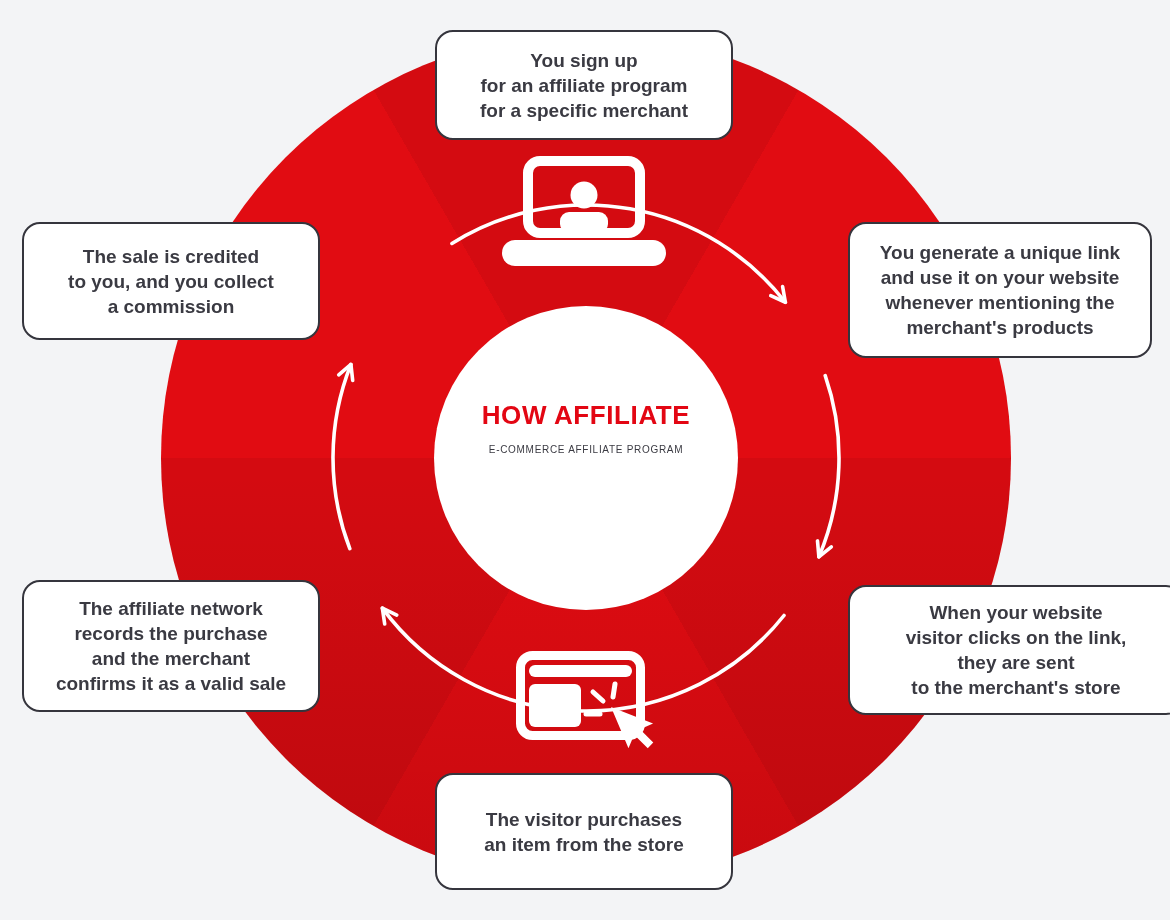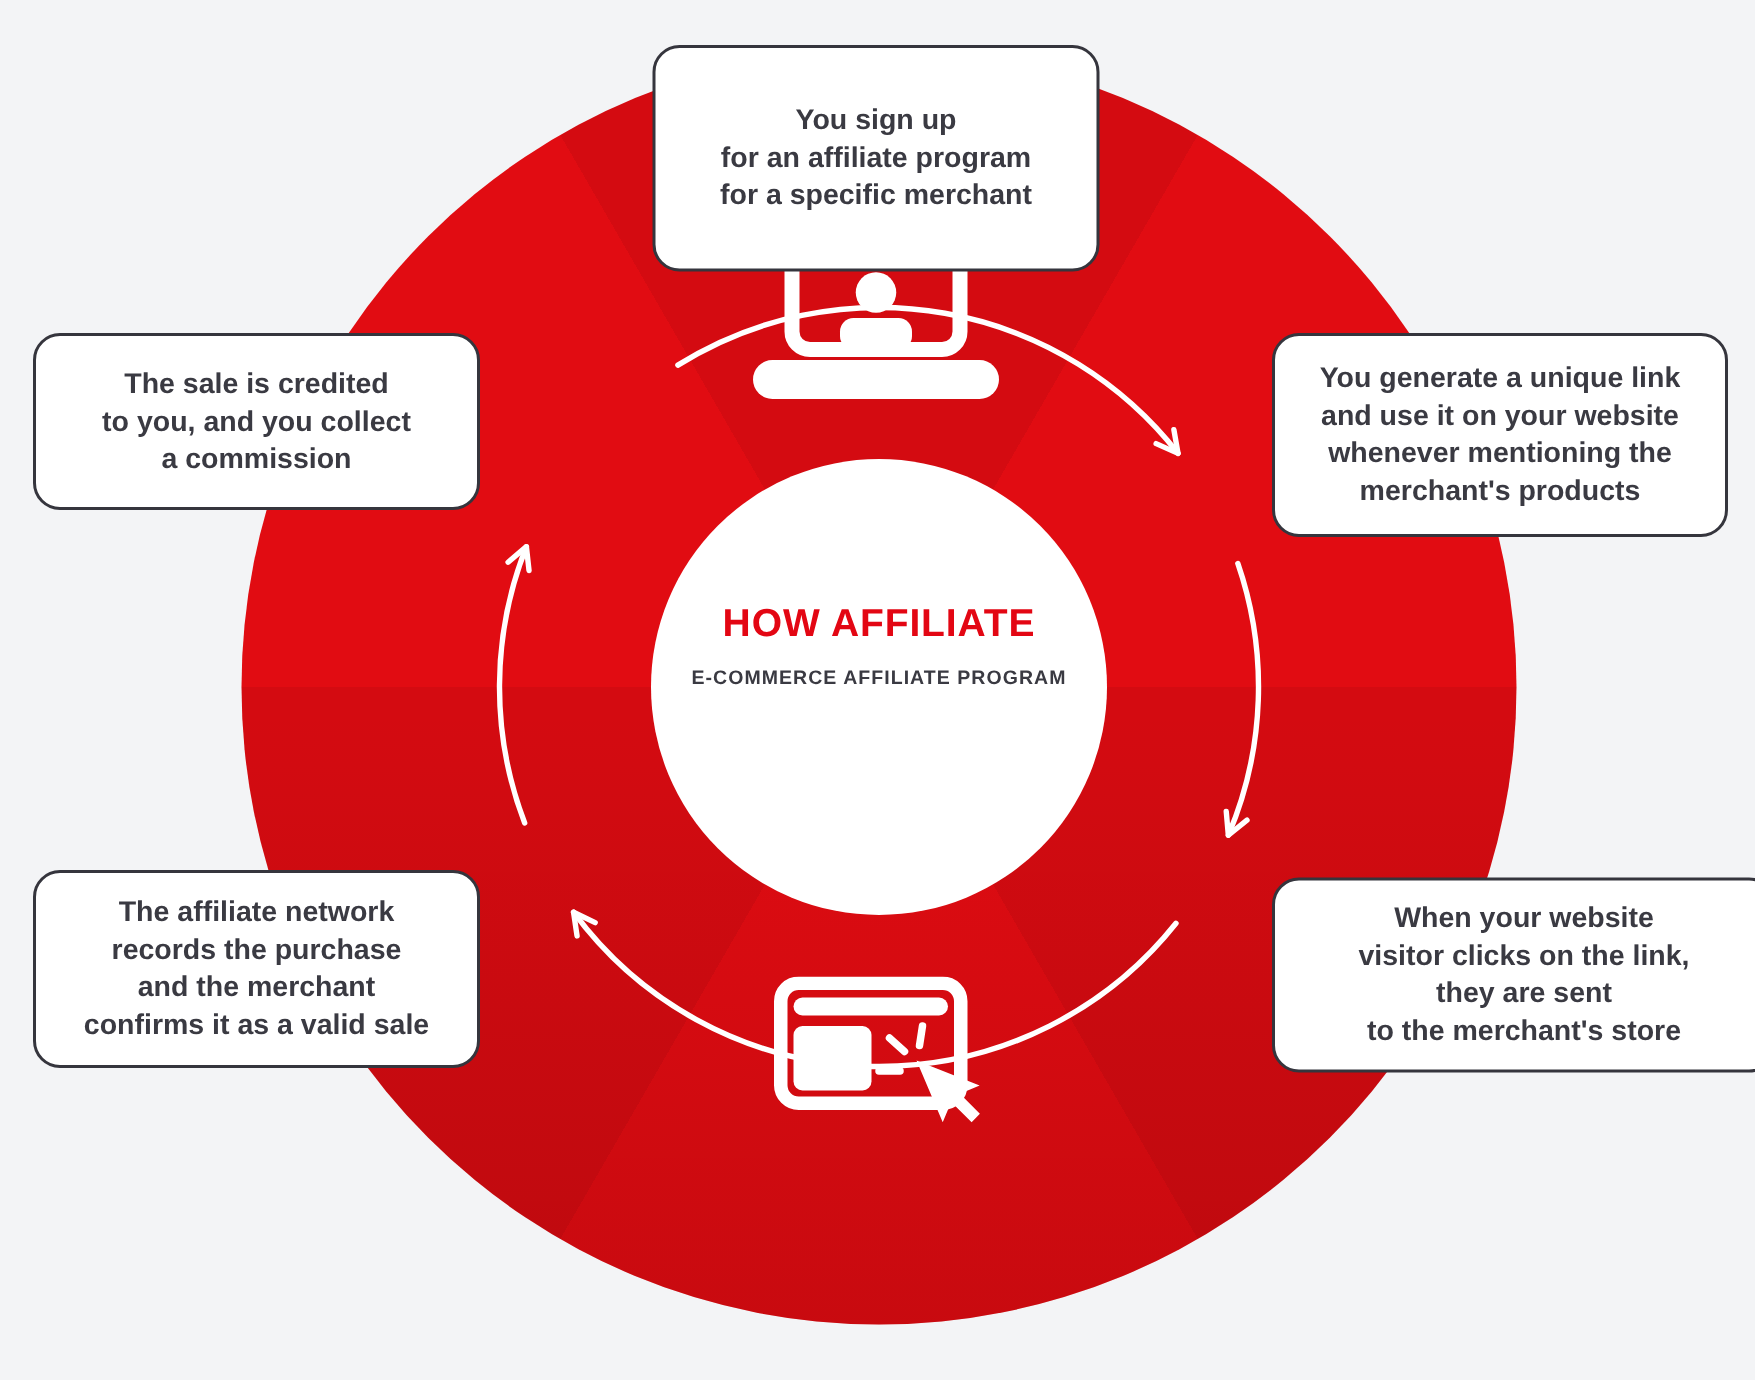--- a/index.html
+++ b/index.html
@@ -47,21 +47,21 @@
   }
   .hub-text{
     position:absolute;left:406px;top:396px;width:360px;z-index:4;
     text-align:center;
   }
   .hub-title{
     color:var(--title-red);font-size:26px;font-weight:800;
     letter-spacing:0.6px;line-height:39px;
   }
   .hub-subtitle{
-    margin-top:9px;color:var(--text-dark);font-size:13px;font-weight:700;
+    margin-top:9px;color:var(--text-dark);font-size:10px;font-weight:400;
     letter-spacing:0.7px;
   }
 
   
   .arcs{position:absolute;left:0;top:0;width:1170px;height:920px;z-index:3;pointer-events:none;}
   .arcs path{stroke:var(--white);stroke-width:3.6;fill:none;stroke-linecap:round;stroke-linejoin:round;}
 
   
   .icon{position:absolute;z-index:4;}
   .icon-laptop{left:502px;top:156px;width:164px;height:110px;}
@@ -73,21 +73,21 @@
     background:var(--card-bg);
     border:2px solid var(--card-border);
     border-radius:18px;
     display:flex;align-items:center;justify-content:center;
     text-align:center;
   }
   .callout-text{
     color:var(--text-dark);font-size:19px;font-weight:700;line-height:25px;
     white-space:pre-line;
   }
-  .pos-top{left:435px;top:30px;width:298px;height:151px;}
+  .pos-top{left:435px;top:30px;width:298px;height:110px;}
   .pos-right-top{left:848px;top:222px;width:304px;height:136px;}
   .pos-right-bottom{left:848px;top:585px;width:336px;height:130px;}
   .pos-bottom{left:435px;top:773px;width:298px;height:117px;}
   .pos-left-bottom{left:22px;top:580px;width:298px;height:132px;}
   .pos-left-top{left:22px;top:222px;width:298px;height:118px;}
 </style>
 </head>
 <body>
 
 <div class="stage">
@@ -144,20 +144,24 @@
 and use it on your website
 whenever mentioning the
 merchant's products</p>
   </div>
   <div class="callout pos-right-bottom">
     <p class="callout-text">When your website
 visitor clicks on the link,
 they are sent
 to the merchant's store</p>
   </div>
+  <div class="callout pos-bottom">
+    <p class="callout-text">The visitor purchases
+an item from the store</p>
+  </div>
   <div class="callout pos-left-top">
     <p class="callout-text">The sale is credited
 to you, and you collect
 a commission</p>
   </div>
   <div class="callout pos-left-bottom">
     <p class="callout-text">The affiliate network
 records the purchase
 and the merchant
 confirms it as a valid sale</p>

